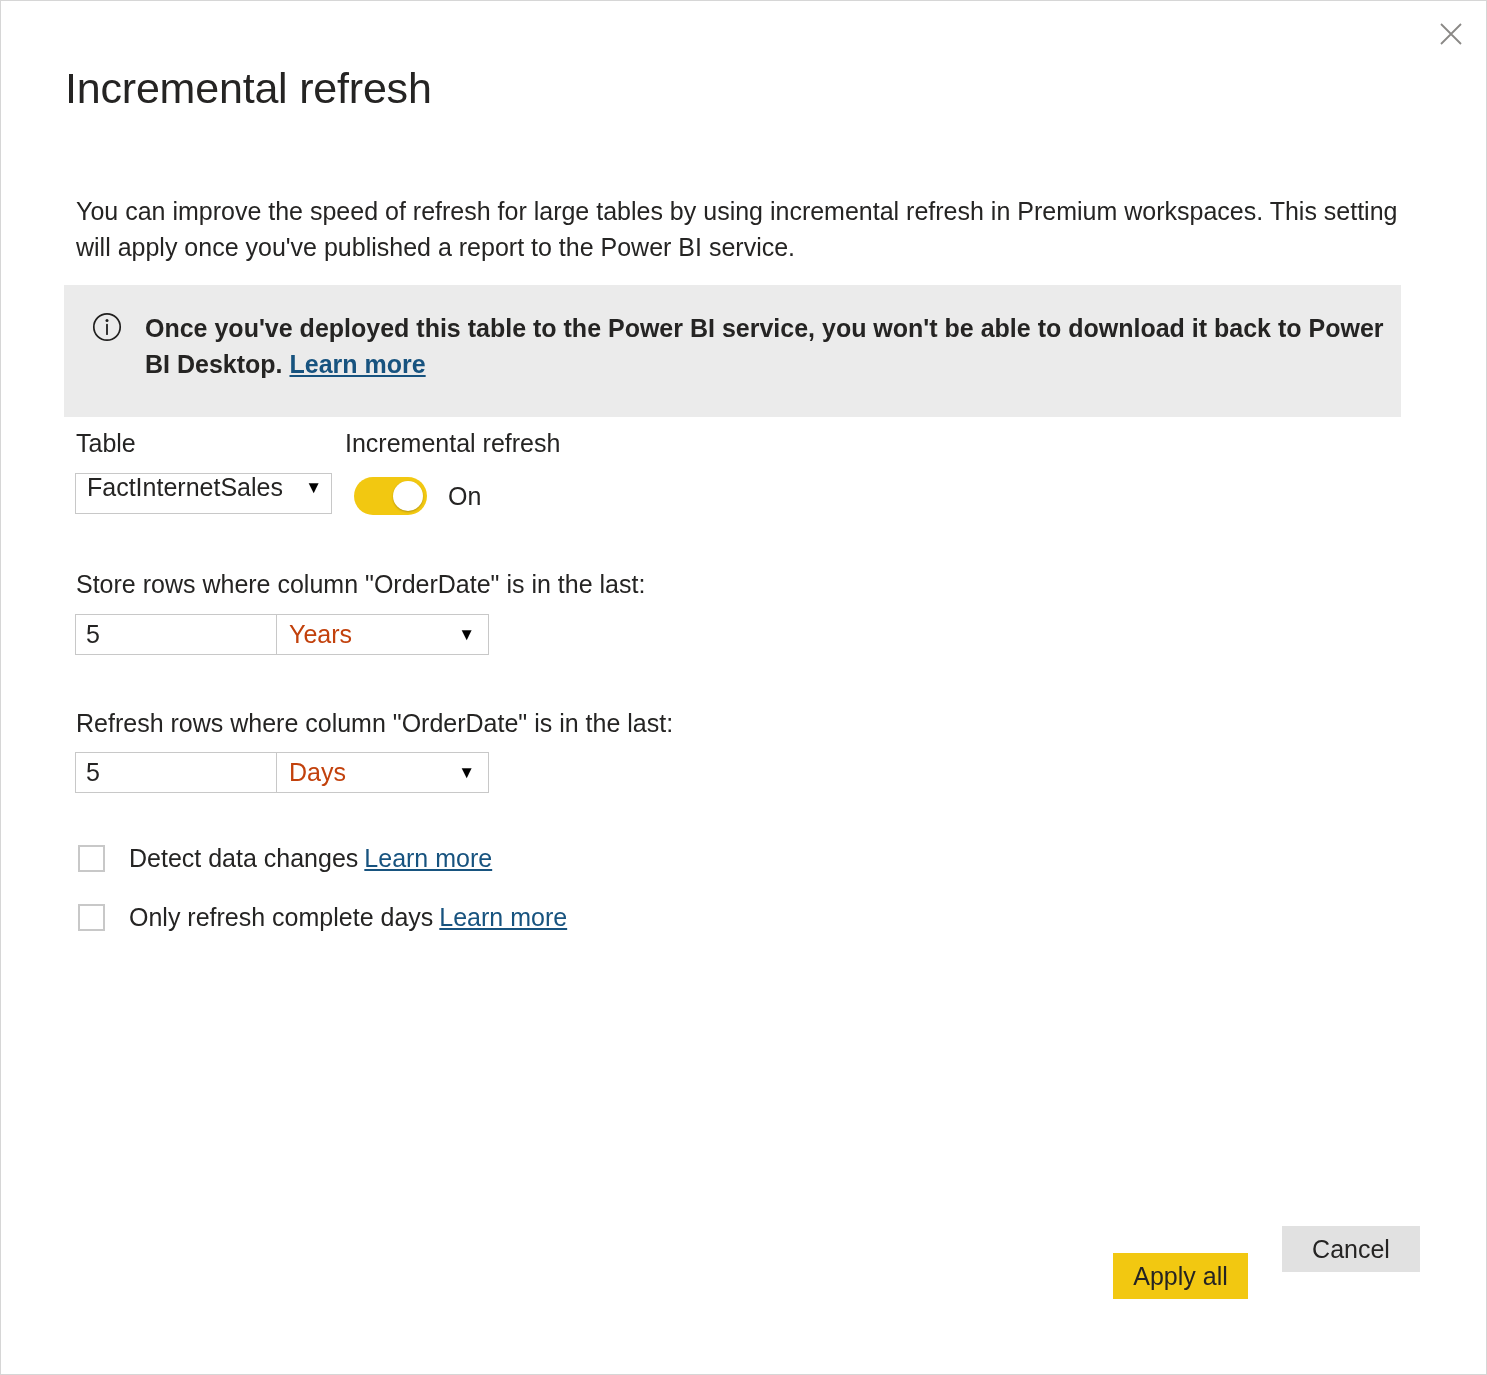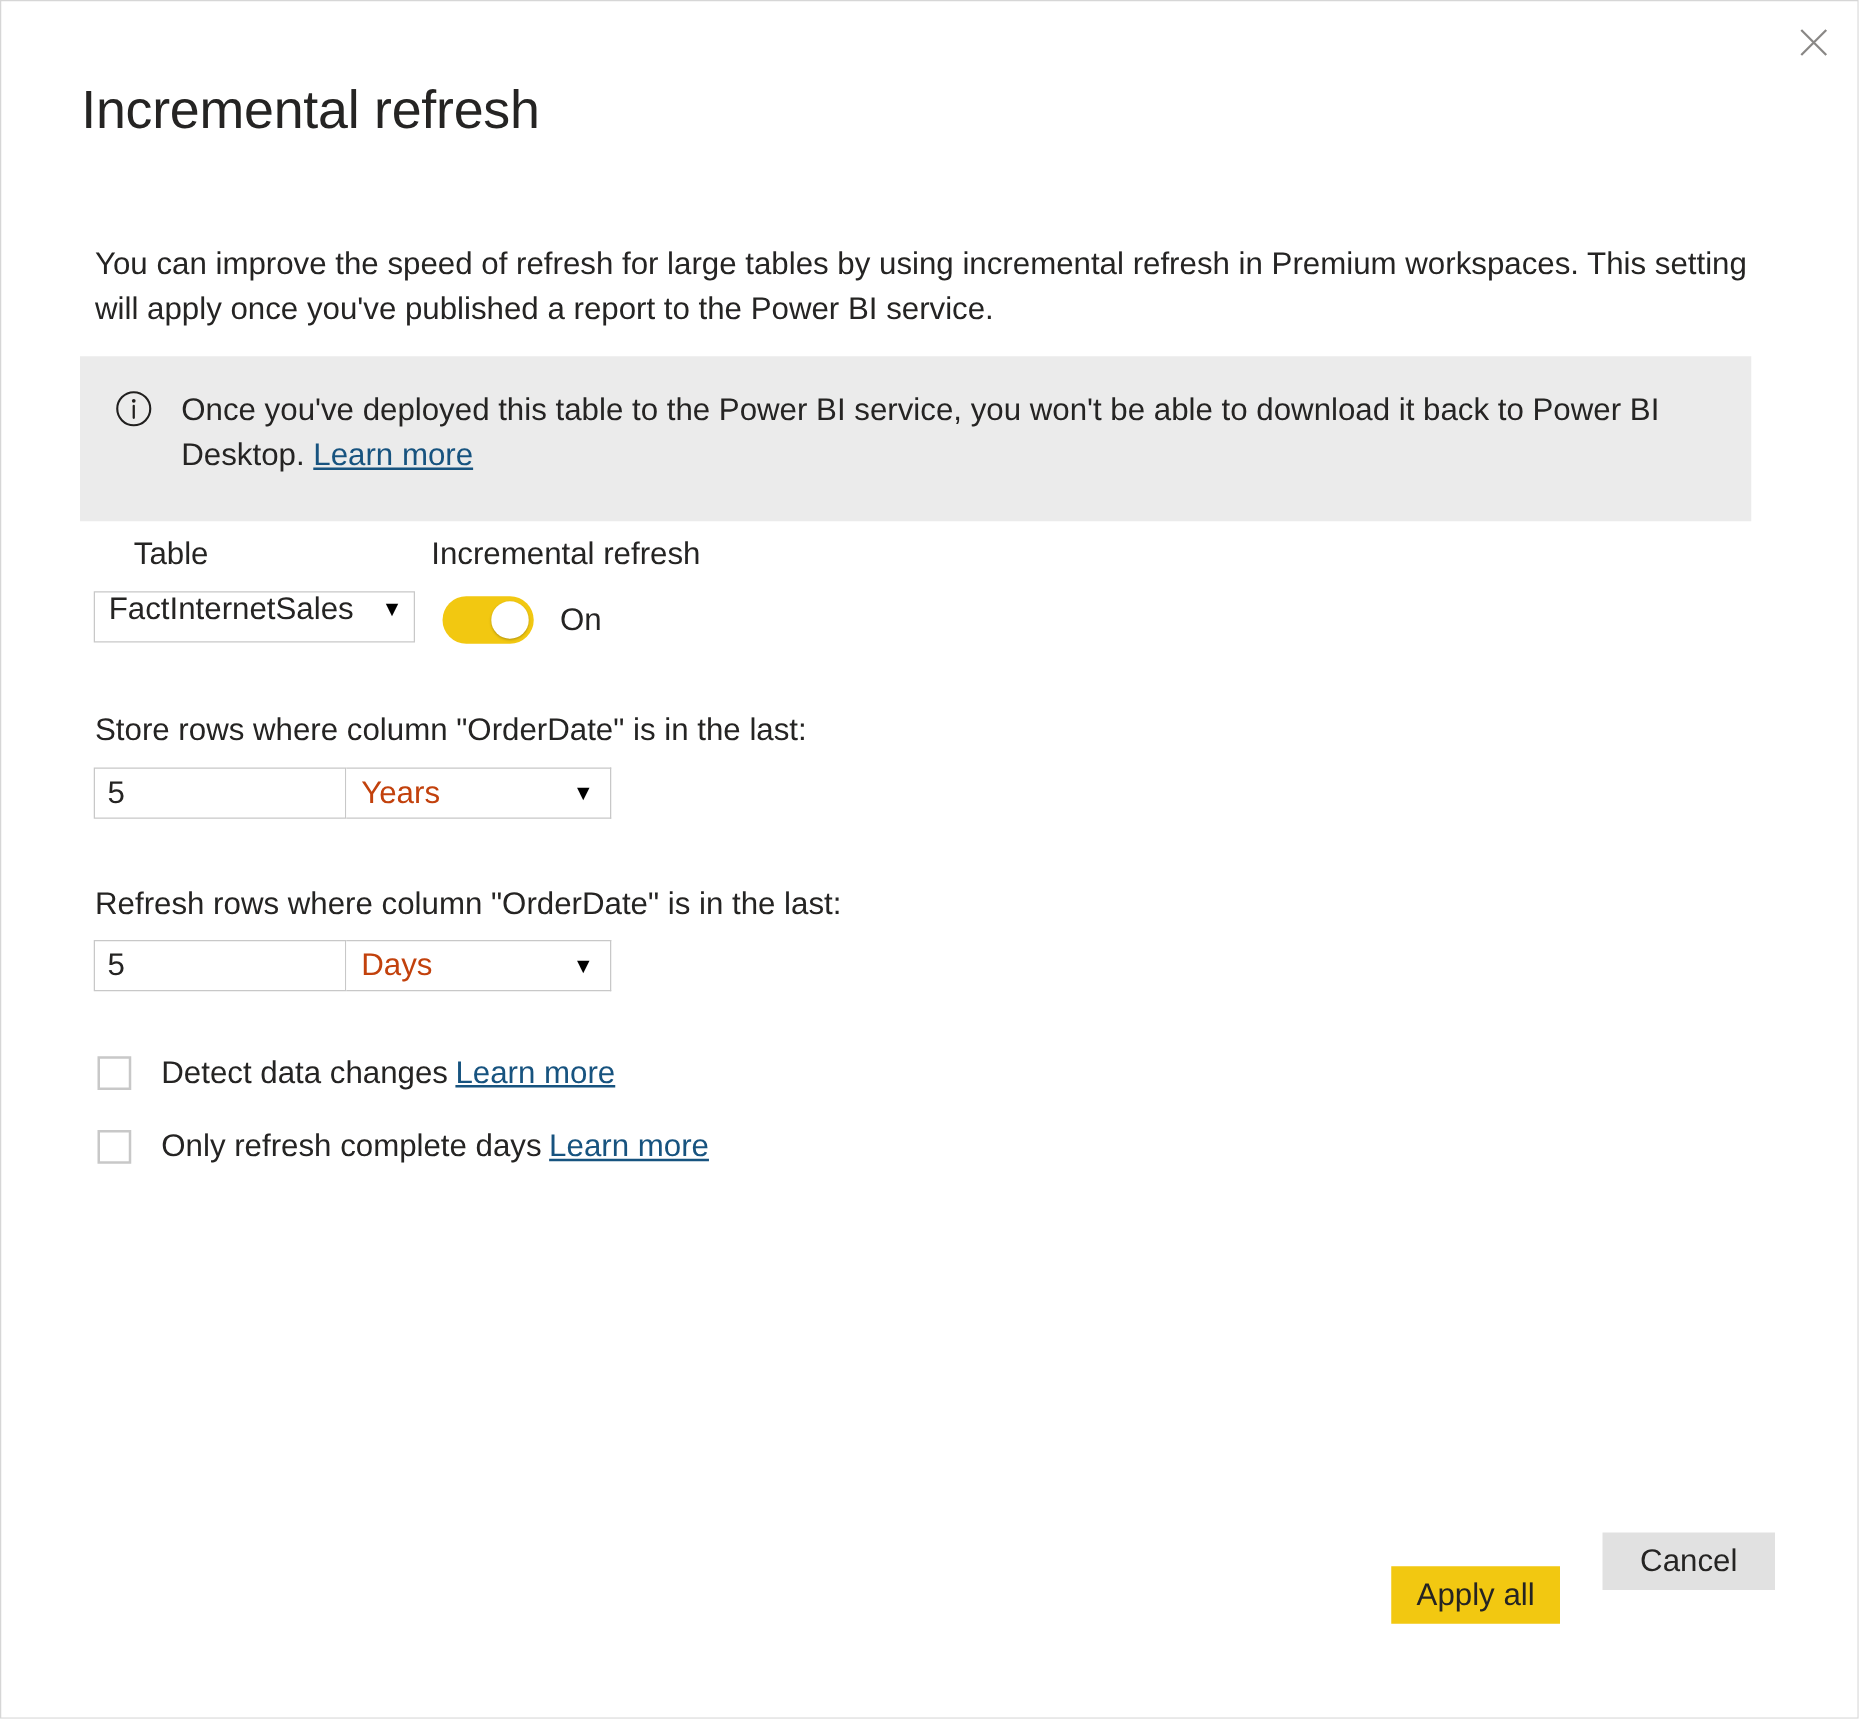--- a/index.html
+++ b/index.html
@@ -66,20 +66,21 @@
 
   
   .info-banner {
     position: absolute;
     left: 63px;
     top: 284px;
     width: 1337px;
     height: 132px;
     background: #ebebeb;
     box-sizing: border-box;
+    font-weight: bold;
   }
   .info-icon {
     position: absolute;
     left: 27px;
     top: 26px;
     width: 32px;
     height: 32px;
   }
   .info-text {
     position: absolute;
@@ -96,21 +97,21 @@
     cursor: pointer;
   }
 
   
   .field-label {
     font-size: 25px;
     line-height: 30px;
     color: #252423;
     white-space: nowrap;
   }
-  .lbl-table   { position: absolute; left: 75px;  top: 427px; margin-left: 31px; }
+  .lbl-table   { position: absolute; left: 75px;  top: 427px; }
   .lbl-incref  { position: absolute; left: 344px; top: 427px; }
   .lbl-store   { position: absolute; left: 75px;  top: 568px; }
   .lbl-refresh { position: absolute; left: 75px;  top: 707px; }
 
   
   .table-select {
     position: absolute;
     left: 74px;
     top: 472px;
     width: 257px;

